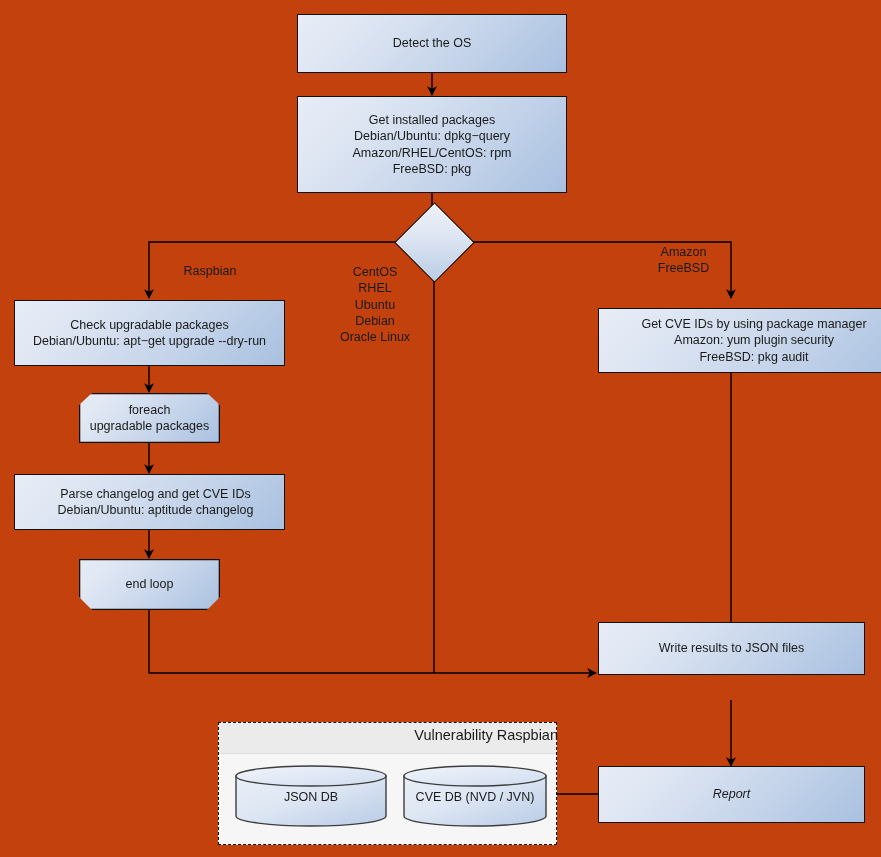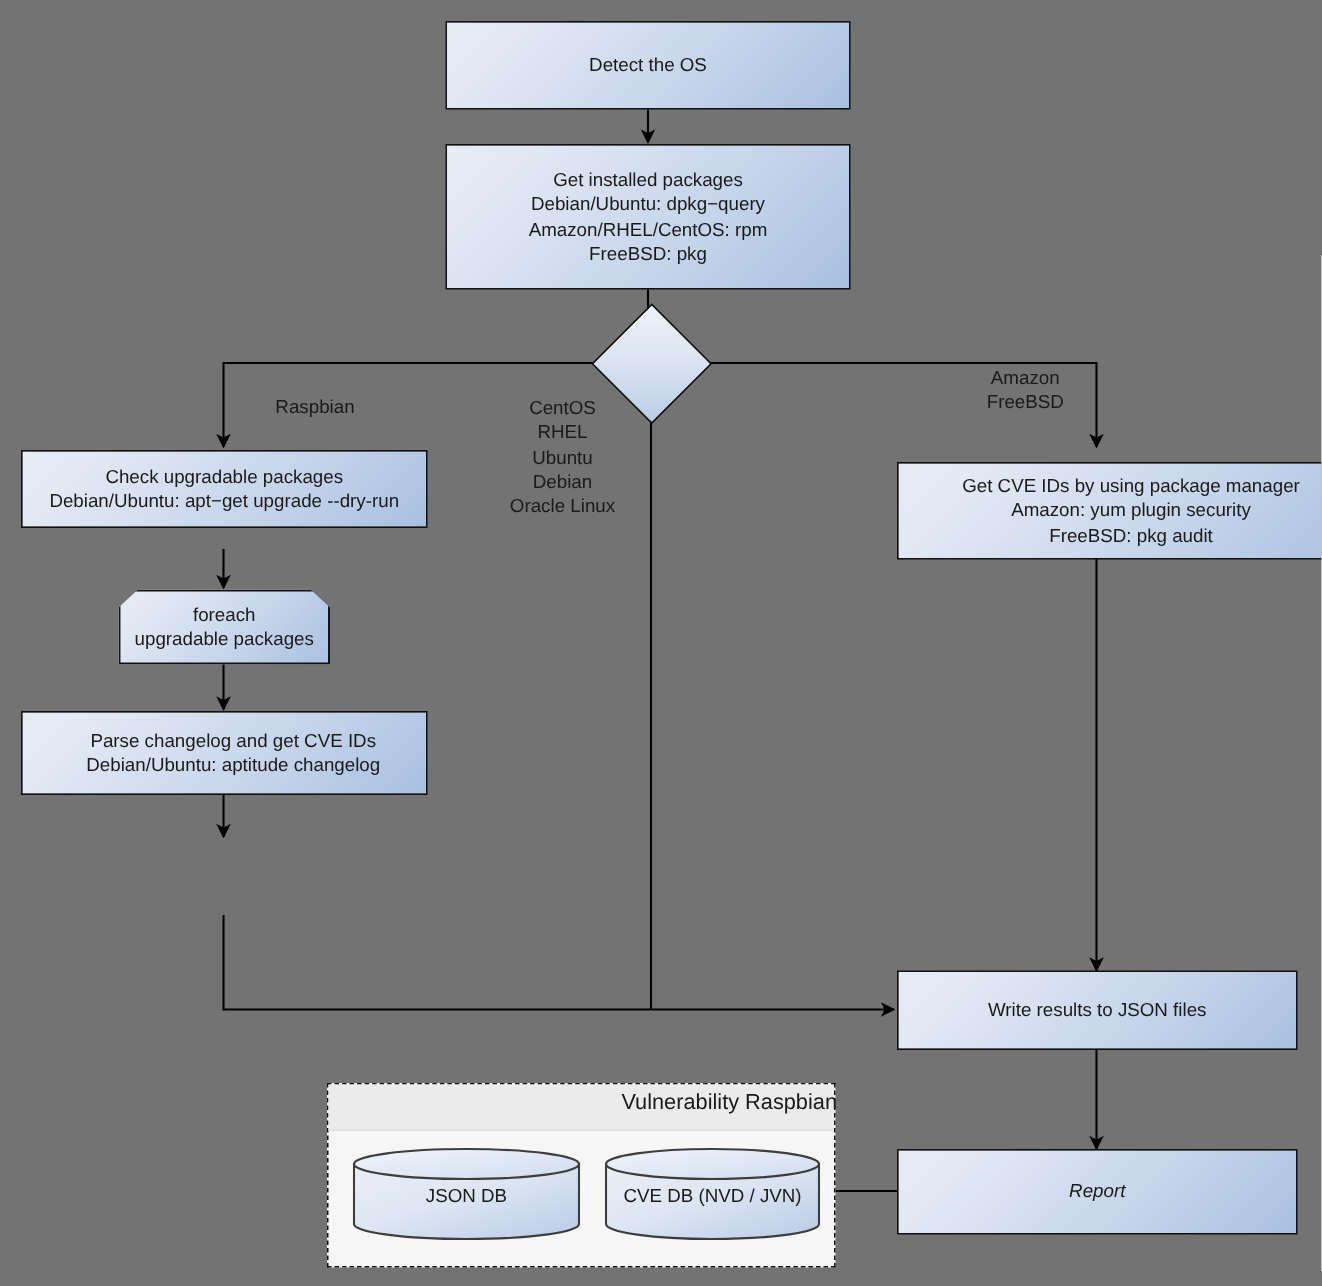--- a/index.html
+++ b/index.html
@@ -5,21 +5,21 @@
   html,body{margin:0;padding:0;background:#ffffff;}
   body{
     font-family:"Liberation Sans","DejaVu Sans",sans-serif;
     -webkit-font-smoothing:antialiased;
   }
   #canvas{
     position:relative;
     width:881px;
     height:857px;
     overflow:hidden;
-    background:#737373;
+    background:#c2410c;
   }
   svg#wires{
     position:absolute;
     left:0;top:0;
     width:881px;height:857px;
     pointer-events:none;
   }
 
   
   .node{
@@ -167,44 +167,48 @@
 
   <div class="edge-label" style="left:320px;top:264px;width:110px;">CentOS
 RHEL
 Ubuntu
 Debian
 Oracle Linux</div>
 
   <div class="edge-label" style="left:636px;top:244px;width:95px;">Amazon
 FreeBSD</div>
 
-  <div class="node" style="left:14px;top:300px;width:271px;height:52px;">
+  <div class="node" style="left:14px;top:300px;width:271px;height:66px;">
     <span class="txt">Check upgradable packages
 Debian/Ubuntu: apt−get upgrade --dry-run</span>
   </div>
 
   <div class="node loop-start" style="left:79px;top:393px;width:141px;height:50px;
               box-shadow:inset 0 0 0 1.3px #111111;">
     <span class="txt">foreach
 upgradable  packages</span>
   </div>
 
   <div class="node" style="left:14px;top:474px;width:271px;height:56px;padding-left:12px;">
     <span class="txt">Parse changelog and get  CVE IDs
 Debian/Ubuntu: aptitude changelog</span>
   </div>
 
+  <div class="node loop-end" style="left:79px;top:559px;width:141px;height:51px;
+              box-shadow:inset 0 0 0 1.3px #111111;">
+    <span class="txt">end loop</span>
+  </div>
 
   <div class="node" style="left:598px;top:308px;width:312px;height:65px;">
     <span class="txt">Get CVE IDs by using package manager
 Amazon: yum plugin security
 FreeBSD: pkg audit</span>
   </div>
 
-  <div class="node" style="left:598px;top:647px;width:267px;height:53px;">
+  <div class="node" style="left:598px;top:622px;width:267px;height:53px;">
     <span class="txt">Write results to JSON files</span>
   </div>
 
   <div class="node" style="left:598px;top:766px;width:267px;height:57px;font-style:italic;">
     <span class="txt">Report</span>
   </div>
 
   <div class="group-box" style="left:218px;top:722px;width:339px;height:123px;">
     <div class="group-header"></div>
     <div class="group-title">Vulnerability Raspbian</div>

